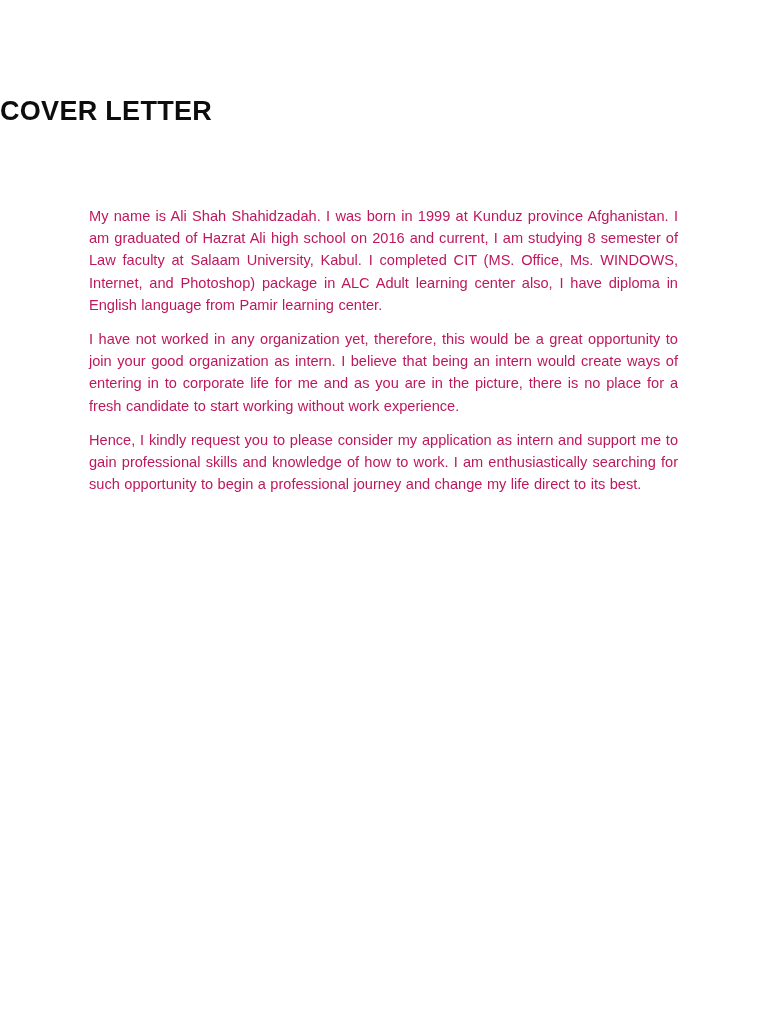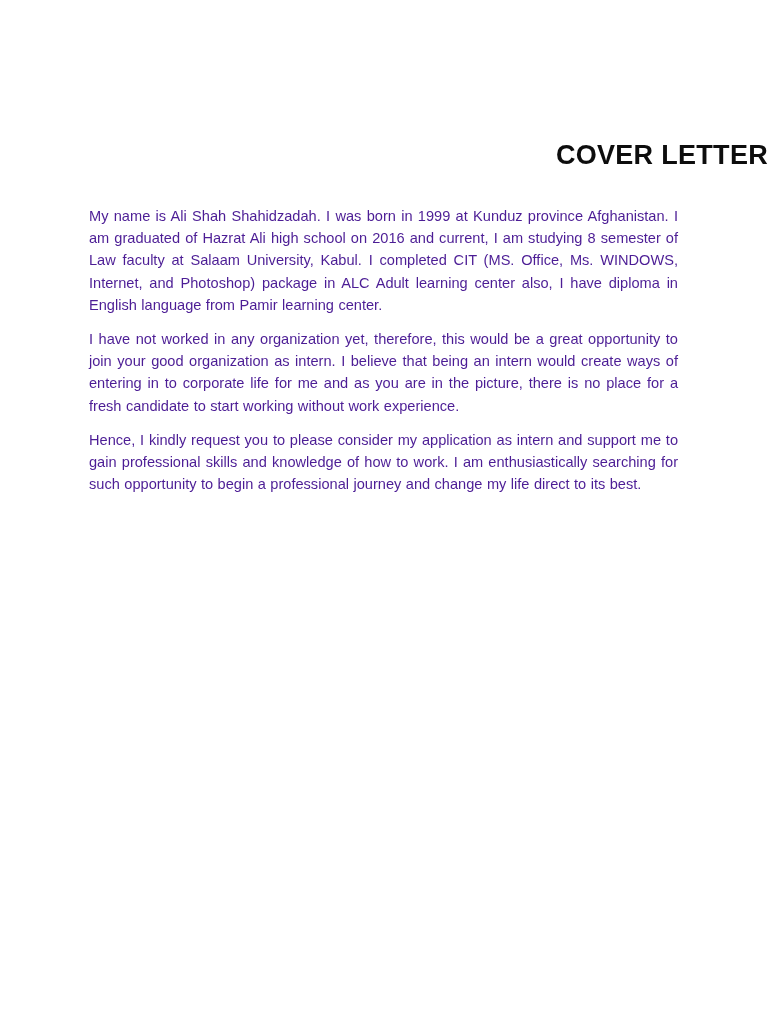--- a/index.html
+++ b/index.html
@@ -23,40 +23,39 @@
     width: 768px;
     height: 1024px;
     background: #ffffff;
   }
 
   .doc-title {
     position: absolute;
     left: 0;
     top: 94px;
     width: 768px;
-    text-align: right;
+    text-align: left;
     font-size: 27px;
     font-weight: bold;
     color: #0d0d0d;
     letter-spacing: 0.3px;
     line-height: 34px;
-    margin-top: 44px;
   }
 
   .body-block {
     position: absolute;
     left: 89px;
     top: 205px;
     width: 589px;
   }
 
   .para {
     font-size: 14.6px;
     line-height: 22.2px;
-    color: #4c1d95;
+    color: #be185d;
     text-align: justify;
     text-justify: inter-word;
     margin: 0 0 12px 0;
     word-spacing: 0.4px;
   }
 
   .para:last-child {
     margin-bottom: 4px;
   }
 </style>

